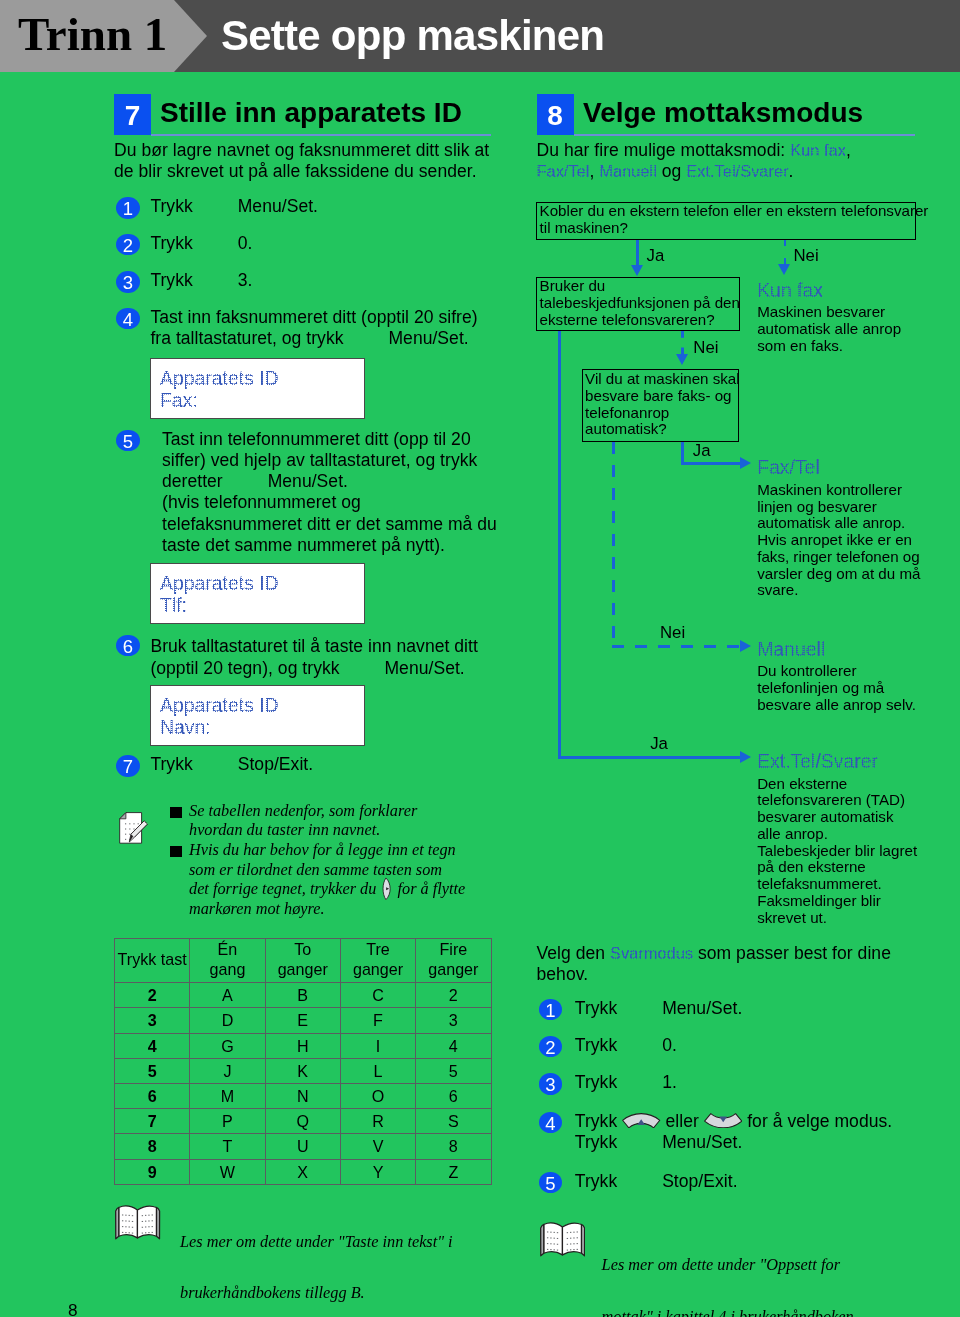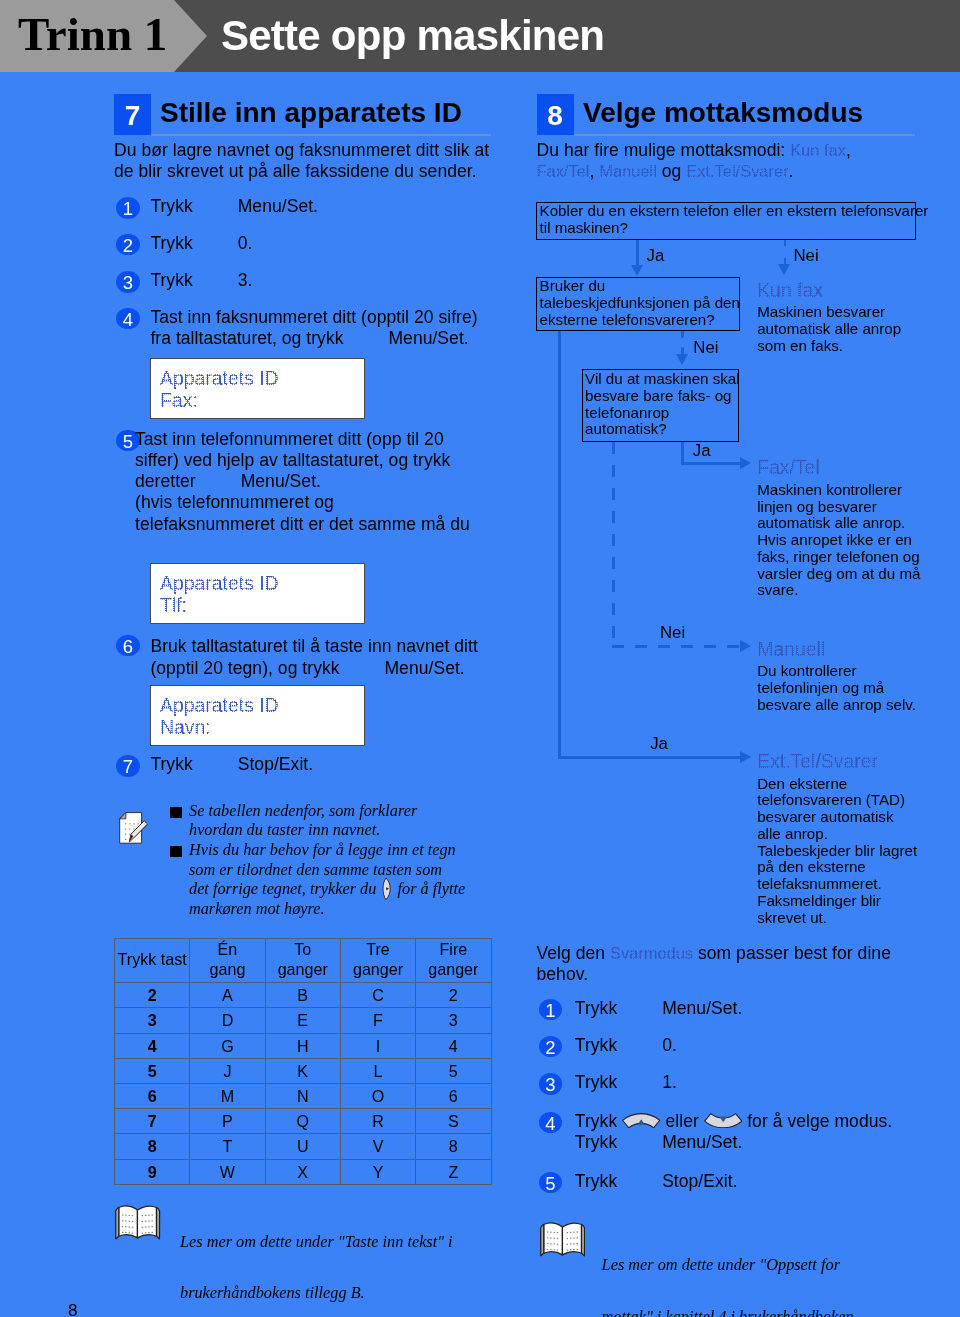--- a/index.html
+++ b/index.html
@@ -1,19 +1,19 @@
 <!DOCTYPE html>
 <html><head>
 <meta charset="utf-8">
 <title>Trinn 1 – Sette opp maskinen</title>
 <style>
   html,body{margin:0;padding:0;background:#fff;}
   body{width:960px;height:1317px;position:relative;overflow:hidden;
        font-family:"Liberation Sans",sans-serif;color:#000;}
-  #page{position:absolute;left:0;top:0;width:960px;height:1317px;background:#3b82f6;}
+  #page{position:absolute;left:0;top:0;width:960px;height:1317px;background:#22c55e;}
 
   
   #header{position:absolute;left:0;top:0;width:960px;height:72px;background:#4d4d4d;}
   #header-arrow{position:absolute;left:0;top:0;width:208px;height:72px;background:#9b9b9b;
     -webkit-clip-path:polygon(0 0,174px 0,207px 36px,174px 72px,0 72px);
             clip-path:polygon(0 0,174px 0,207px 36px,174px 72px,0 72px);}
   #step-label{position:absolute;left:18px;top:-2.5px;height:72px;line-height:72px;
     font-family:"Liberation Serif",serif;font-weight:bold;font-size:47px;color:#000;}
   #header-title{position:absolute;left:221px;top:0.3px;height:72px;line-height:72px;
     font-size:42px;font-weight:bold;color:#fff;letter-spacing:-0.75px;}
@@ -111,26 +111,27 @@
     <div class="circ" style="left:116px;top:271.1px">3</div>
     <div class="body-txt" style="left:150.4px;top:270.1px">
       <div><span>Trykk </span><span class="bd">3</span><span>.</span></div>
     </div>
     <div class="circ" style="left:116px;top:307.7px">4</div>
     <div class="body-txt" style="left:150.4px;top:306.7px">
       <div><span>Tast inn faksnummeret ditt (opptil 20 sifre)</span><span class="bd"></span><span></span></div>
       <div><span>fra talltastaturet, og trykk </span><span class="bd">Menu/Set</span><span>.</span></div>
     </div>
     <div class="circ" style="left:116px;top:429.7px">5</div>
-    <div class="body-txt" style="left:135px;top:428.7px">
+    <div class="body-txt" style="left:162px;top:428.7px">
       <div><span>Tast inn telefonnummeret ditt (opp til 20</span><span class="bd"></span><span></span></div>
       <div><span>siffer) ved hjelp av talltastaturet, og trykk</span><span class="bd"></span><span></span></div>
       <div><span>deretter </span><span class="bd">Menu/Set</span><span>.</span></div>
       <div><span>(hvis telefonnummeret og</span><span class="bd"></span><span></span></div>
       <div><span>telefaksnummeret ditt er det samme må du</span><span class="bd"></span><span></span></div>
+      <div><span>taste det samme nummeret på nytt).</span><span class="bd"></span><span></span></div>
     </div>
     <div class="circ" style="left:116px;top:634.5px">6</div>
     <div class="body-txt" style="left:150.4px;top:636.4px">
       <div><span>Bruk talltastaturet til å taste inn navnet ditt</span><span class="bd"></span><span></span></div>
       <div><span>(opptil 20 tegn), og trykk </span><span class="bd">Menu/Set</span><span>.</span></div>
     </div>
     <div class="circ" style="left:116px;top:755.4px">7</div>
     <div class="body-txt" style="left:150.4px;top:754.4px">
       <div><span>Trykk </span><span class="bd">Stop/Exit</span><span>.</span></div>
     </div>

